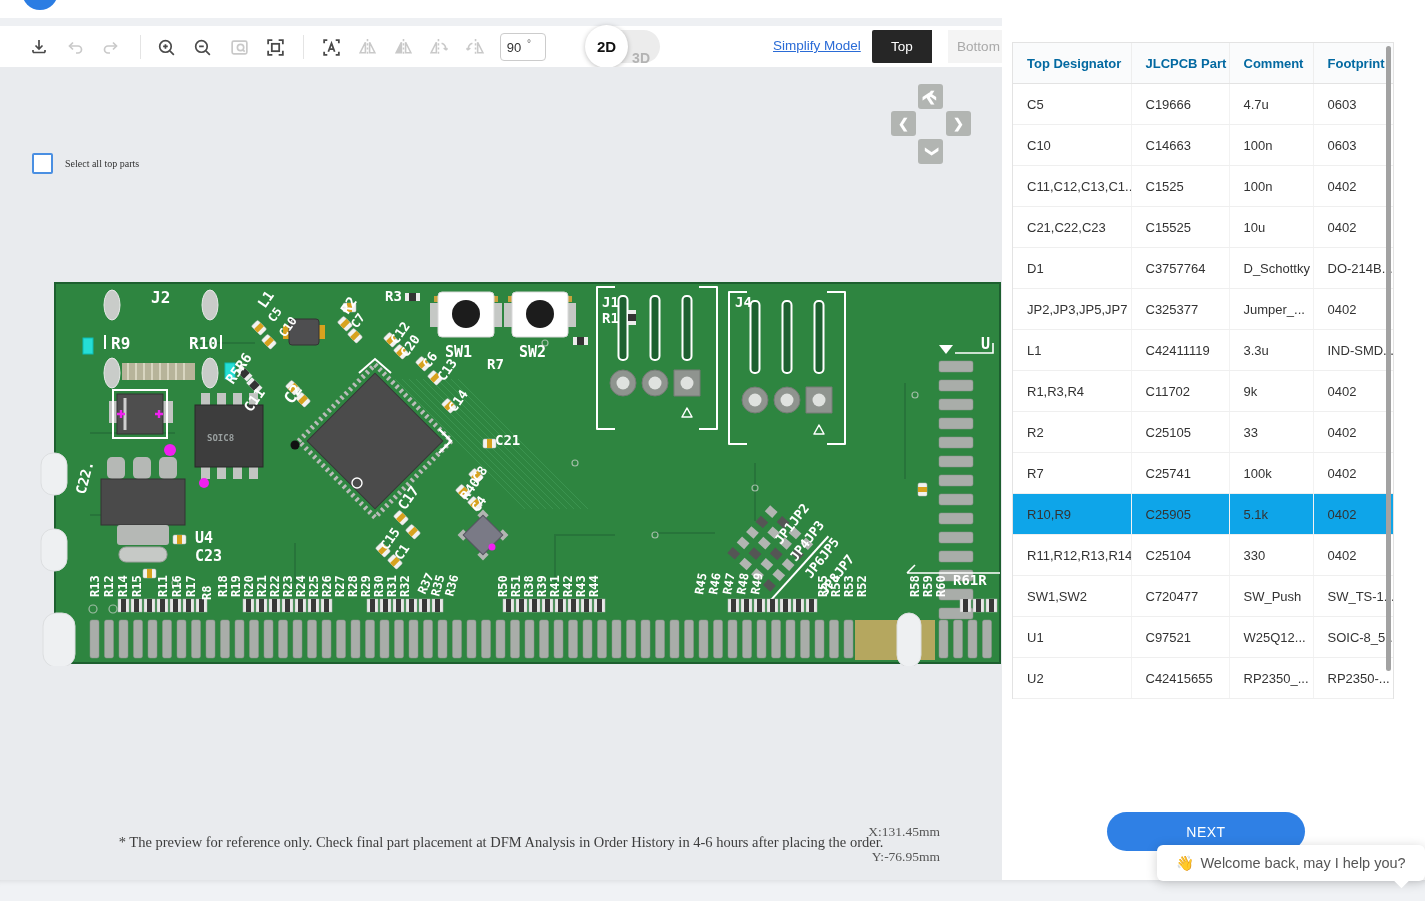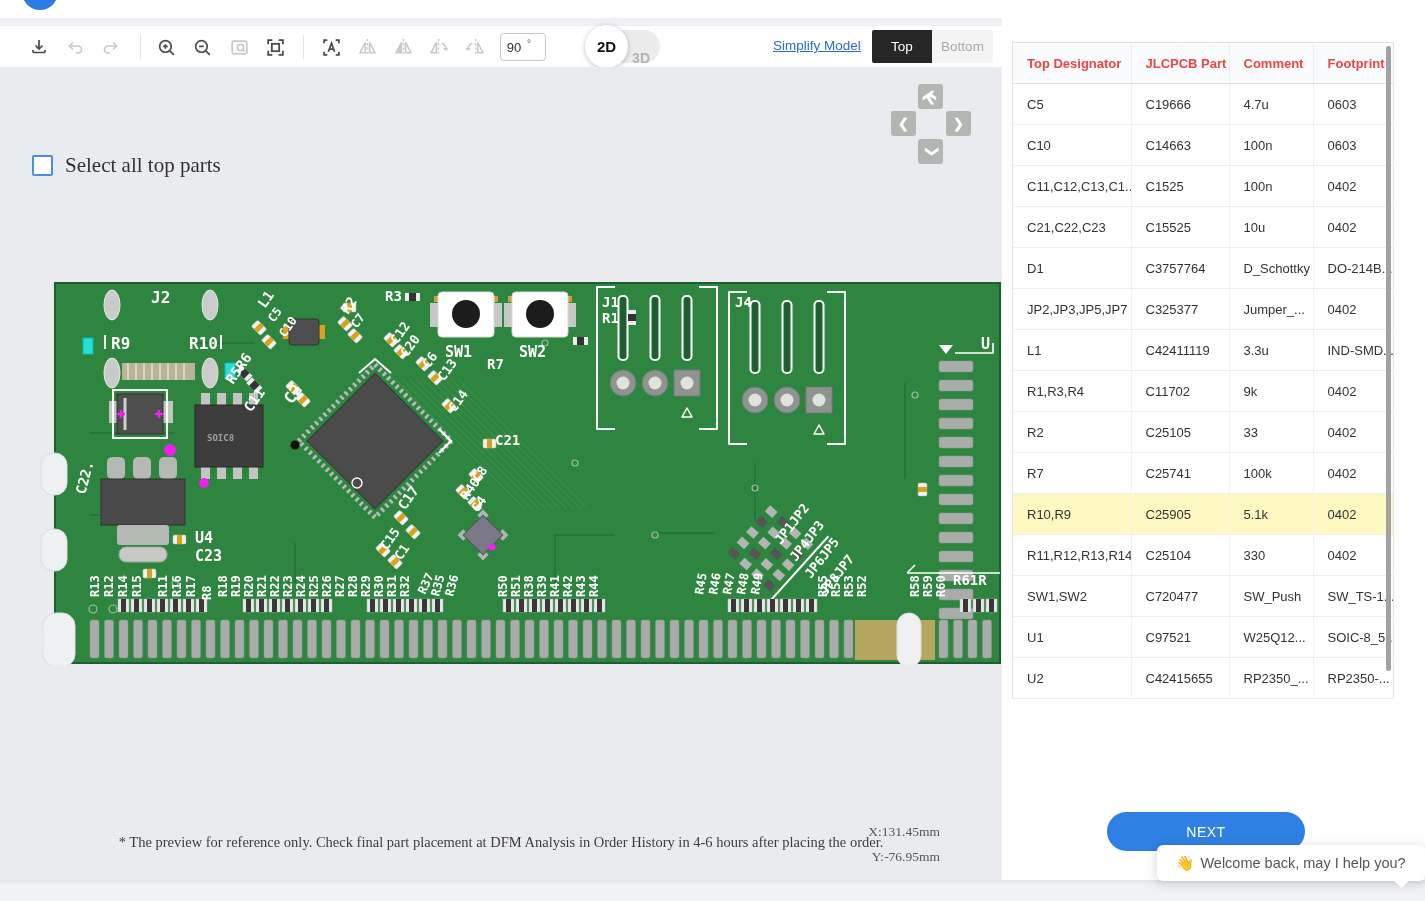--- a/index.html
+++ b/index.html
@@ -16,41 +16,41 @@
   .tdiv{top:9px;width:1px;height:24px;background:#e4e4e4;}
   .rotbox{left:500px;top:7px;width:44px;height:26px;border:1px solid #ccc;border-radius:4px;background:#fff;display:flex;align-items:center;}
   .rotbox input{width:26px;border:none;outline:none;font:13px "Liberation Sans",sans-serif;color:#333;text-align:center;padding:0;background:transparent;}
   .rotbox .deg{font-size:10px;color:#666;position:relative;top:-4px;}
   .pill{left:588px;top:4px;width:72px;height:33px;background:#ececec;border-radius:17px;}
   .pill .d2{position:absolute;left:-3px;top:-5px;width:43px;height:43px;border-radius:50%;background:#fff;box-shadow:0 1px 5px rgba(0,0,0,.25);display:flex;align-items:center;justify-content:center;font-weight:bold;font-size:15px;color:#111;cursor:pointer;}
   .pill .d3{position:absolute;right:10px;top:8px;font-weight:bold;font-size:14px;color:#b3b3b3;cursor:pointer;margin-top:12px;}
   .simplify{left:773px;top:12px;font-size:13.5px;color:#2a6bd6;text-decoration:underline;cursor:pointer;}
   .seg{left:872px;top:4px;height:33px;display:flex;border-radius:2px;overflow:hidden;cursor:pointer;}
   .seg .s-top{width:60px;background:#262626;color:#fff;font-size:13.5px;display:flex;align-items:center;justify-content:center;}
-  .seg .s-bot{width:61px;background:#f4f4f4;color:#a9a9a9;font-size:13.5px;display:flex;align-items:center;justify-content:center;}
+  .seg .s-bot{width:61px;background:#f4f4f4;color:#a9a9a9;font-size:13.5px;display:flex;align-items:center;justify-content:center;margin-left:16px;}
   
   .canvas{left:0;top:67px;width:1002px;height:813px;background:#e9ebee;}
   .gap{left:0;top:18px;width:1002px;height:8px;background:#eef0f3;}
   .serif{font-family:"Liberation Serif",serif;}
   .selrow{left:32px;top:86px;display:flex;align-items:center;gap:12px;}
   .cbx{width:17px;height:17px;background:#fff;border:2px solid #4a8fe2;border-radius:2px;cursor:pointer;}
-  .sellabel{font-size:21px;color:#333;}
+  .sellabel{font-size:10px;color:#333;}
   .nav{width:25px;height:25px;background:#b2b5b2;border-radius:3px;color:#fff;display:flex;align-items:center;justify-content:center;font-size:13px;font-weight:bold;cursor:pointer;}
   .footnote{left:0;top:767px;width:1002px;text-align:center;font-size:14.5px;color:#3d3d3d;}
   .coords{right:62px;top:752px;font-size:13.5px;color:#555;text-align:right;line-height:25px;}
   .coords b{font-weight:normal;display:inline-block;width:22px;}
   
   .panel{left:1002px;top:0;width:423px;height:880px;background:#fff;}
   .bom{position:absolute;left:10px;top:42px;width:380px;border:1px solid #e3e3e3;border-bottom:none;background:#fff;}
   table{border-collapse:collapse;table-layout:fixed;width:380px;}
   col.c0{width:118px}col.c1{width:98px}col.c2{width:84px}col.c3{width:80px}
-  th{font-size:13px;color:#ef4444;text-align:left;font-weight:bold;height:40px;padding:0 0 0 14px;background:#fafbfc;border-bottom:1px solid #e3e3e3;border-right:1px solid #eee;white-space:nowrap;overflow:hidden;}
+  th{font-size:13px;color:#0369a1;text-align:left;font-weight:bold;height:40px;padding:0 0 0 14px;background:#fafbfc;border-bottom:1px solid #e3e3e3;border-right:1px solid #eee;white-space:nowrap;overflow:hidden;}
   td{font-size:13px;color:#333;height:40px;padding:0 0 0 14px;border-bottom:1px solid #efefef;border-right:1px solid #f2f2f2;white-space:nowrap;overflow:hidden;}
   th:last-child,td:last-child{border-right:none;}
-  tr.hl td{background:#fef9c3;}
+  tr.hl td{background:#0ea5e9;}
   .sbar{left:1386px;top:46px;width:5px;height:625px;background:#a2a2a2;border-radius:3px;}
   .next{left:1107px;top:812px;width:198px;height:39px;background:#2f80e5;border:none;border-radius:22px;color:#fff;font-size:14px;font-family:"Liberation Sans",sans-serif;letter-spacing:.5px;cursor:pointer;}
   .chat{left:1157px;top:845px;width:268px;height:36px;background:#fff;border-radius:6px;box-shadow:0 2px 12px rgba(0,0,0,.18);display:flex;align-items:center;justify-content:center;gap:6px;font-size:14.5px;color:#555;cursor:pointer;z-index:5;}
   .chat .tail{position:absolute;right:18px;bottom:-5px;width:11px;height:11px;background:#fff;transform:rotate(45deg);}
   .bottomstrip{left:0;top:880px;width:1425px;height:21px;background:#f0f2f5;box-shadow:inset 0 6px 6px -6px rgba(0,0,0,.12);}
   svg text{font-family:"DejaVu Sans Mono",monospace;font-weight:bold;}
 </style>
 </head>
 <body>
 

